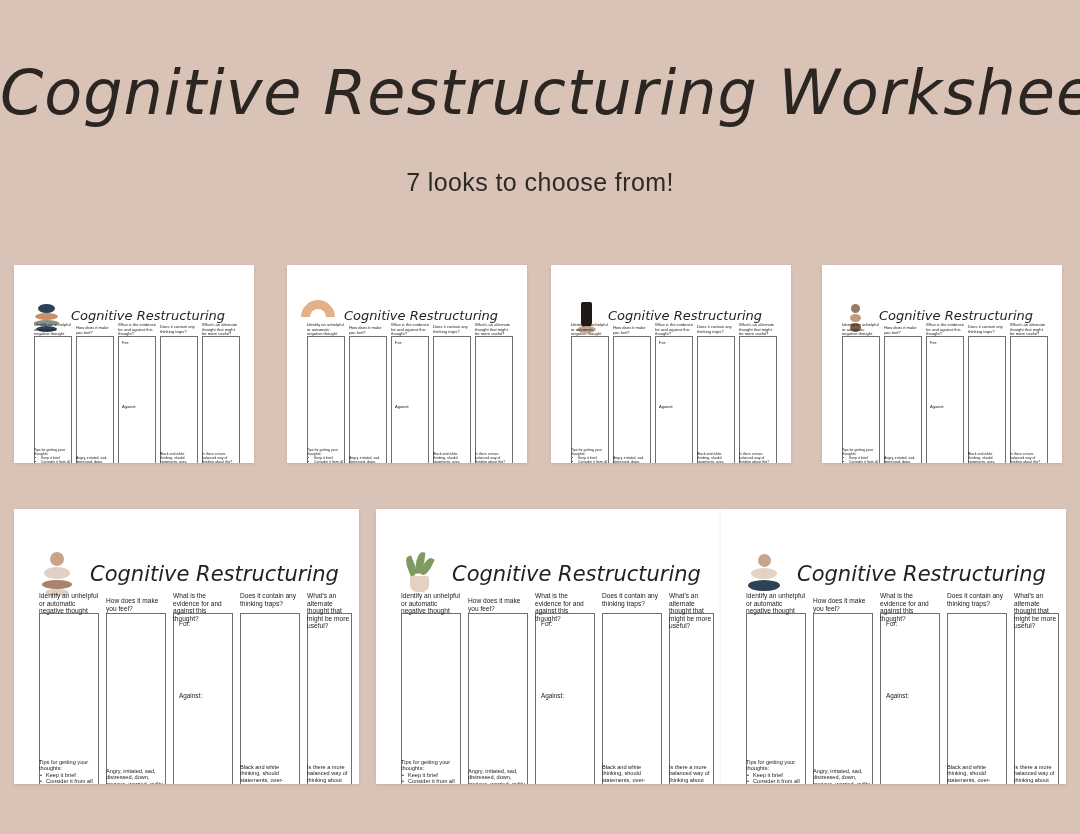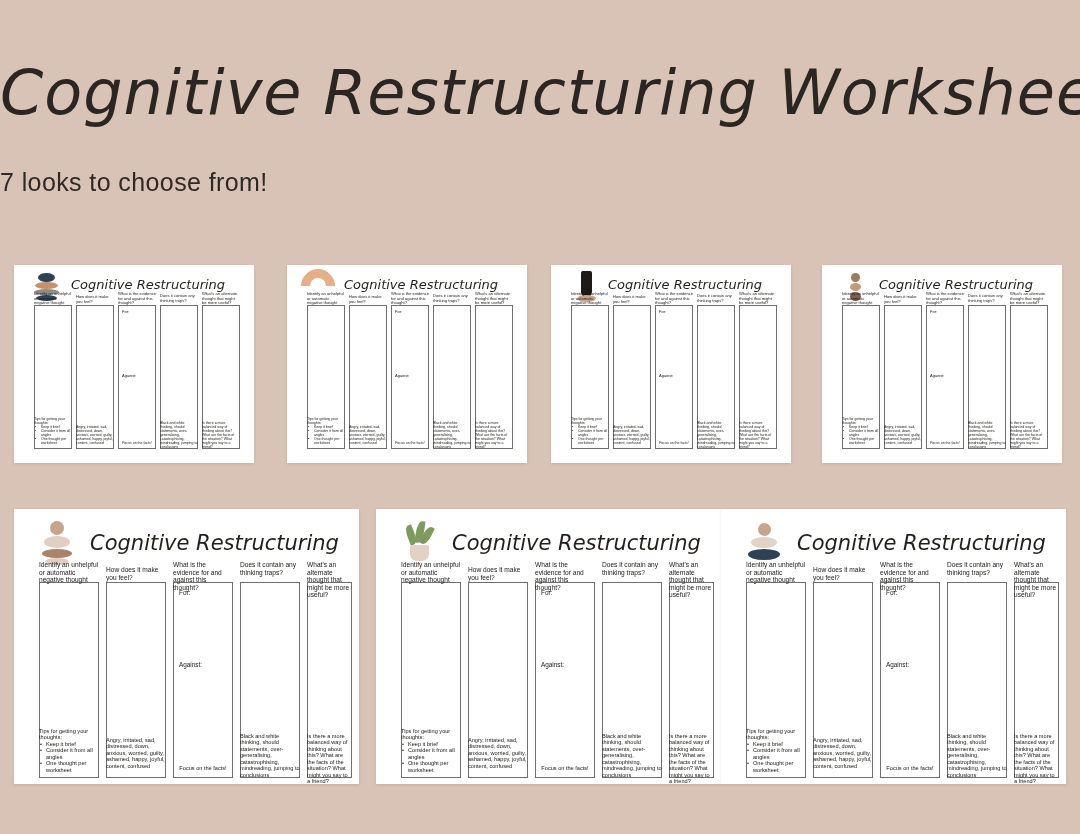--- a/index.html
+++ b/index.html
@@ -25,42 +25,42 @@
     font-size: 62px;
     font-weight: 400;
     font-style: italic;
     letter-spacing: 1px;
     color: #2b2622;
     white-space: nowrap;
   }
   .subtitle-1 {
     position: absolute;
     top: 168px; left: 0; width: 1080px;
-    text-align: left;
+    text-align: center;
     font-size: 25px;
     color: #2e2a26;
     letter-spacing: 0.4px;
   }
   .subtitle-2 {
     position: absolute;
     top: 206px; left: 0; width: 1080px;
     text-align: center;
     font-size: 25px;
     color: #2e2a26;
     letter-spacing: 0.2px;
   }
 
   
   .card {
     position: absolute;
     background: #ffffff;
     box-shadow: 0 1px 3px rgba(0,0,0,0.10);
     overflow: hidden;
   }
-  .card-inner { position: relative; width: 100%; height: 100%; }
+  .card-inner { position: relative; width: 100%; height: 100%; margin-top: 31px; }
 
   .ws-title {
     position: absolute;
     font-family: "DejaVu Sans", sans-serif;
     font-style: italic;
     color: #231f1c;
     white-space: nowrap;
   }
 
   

